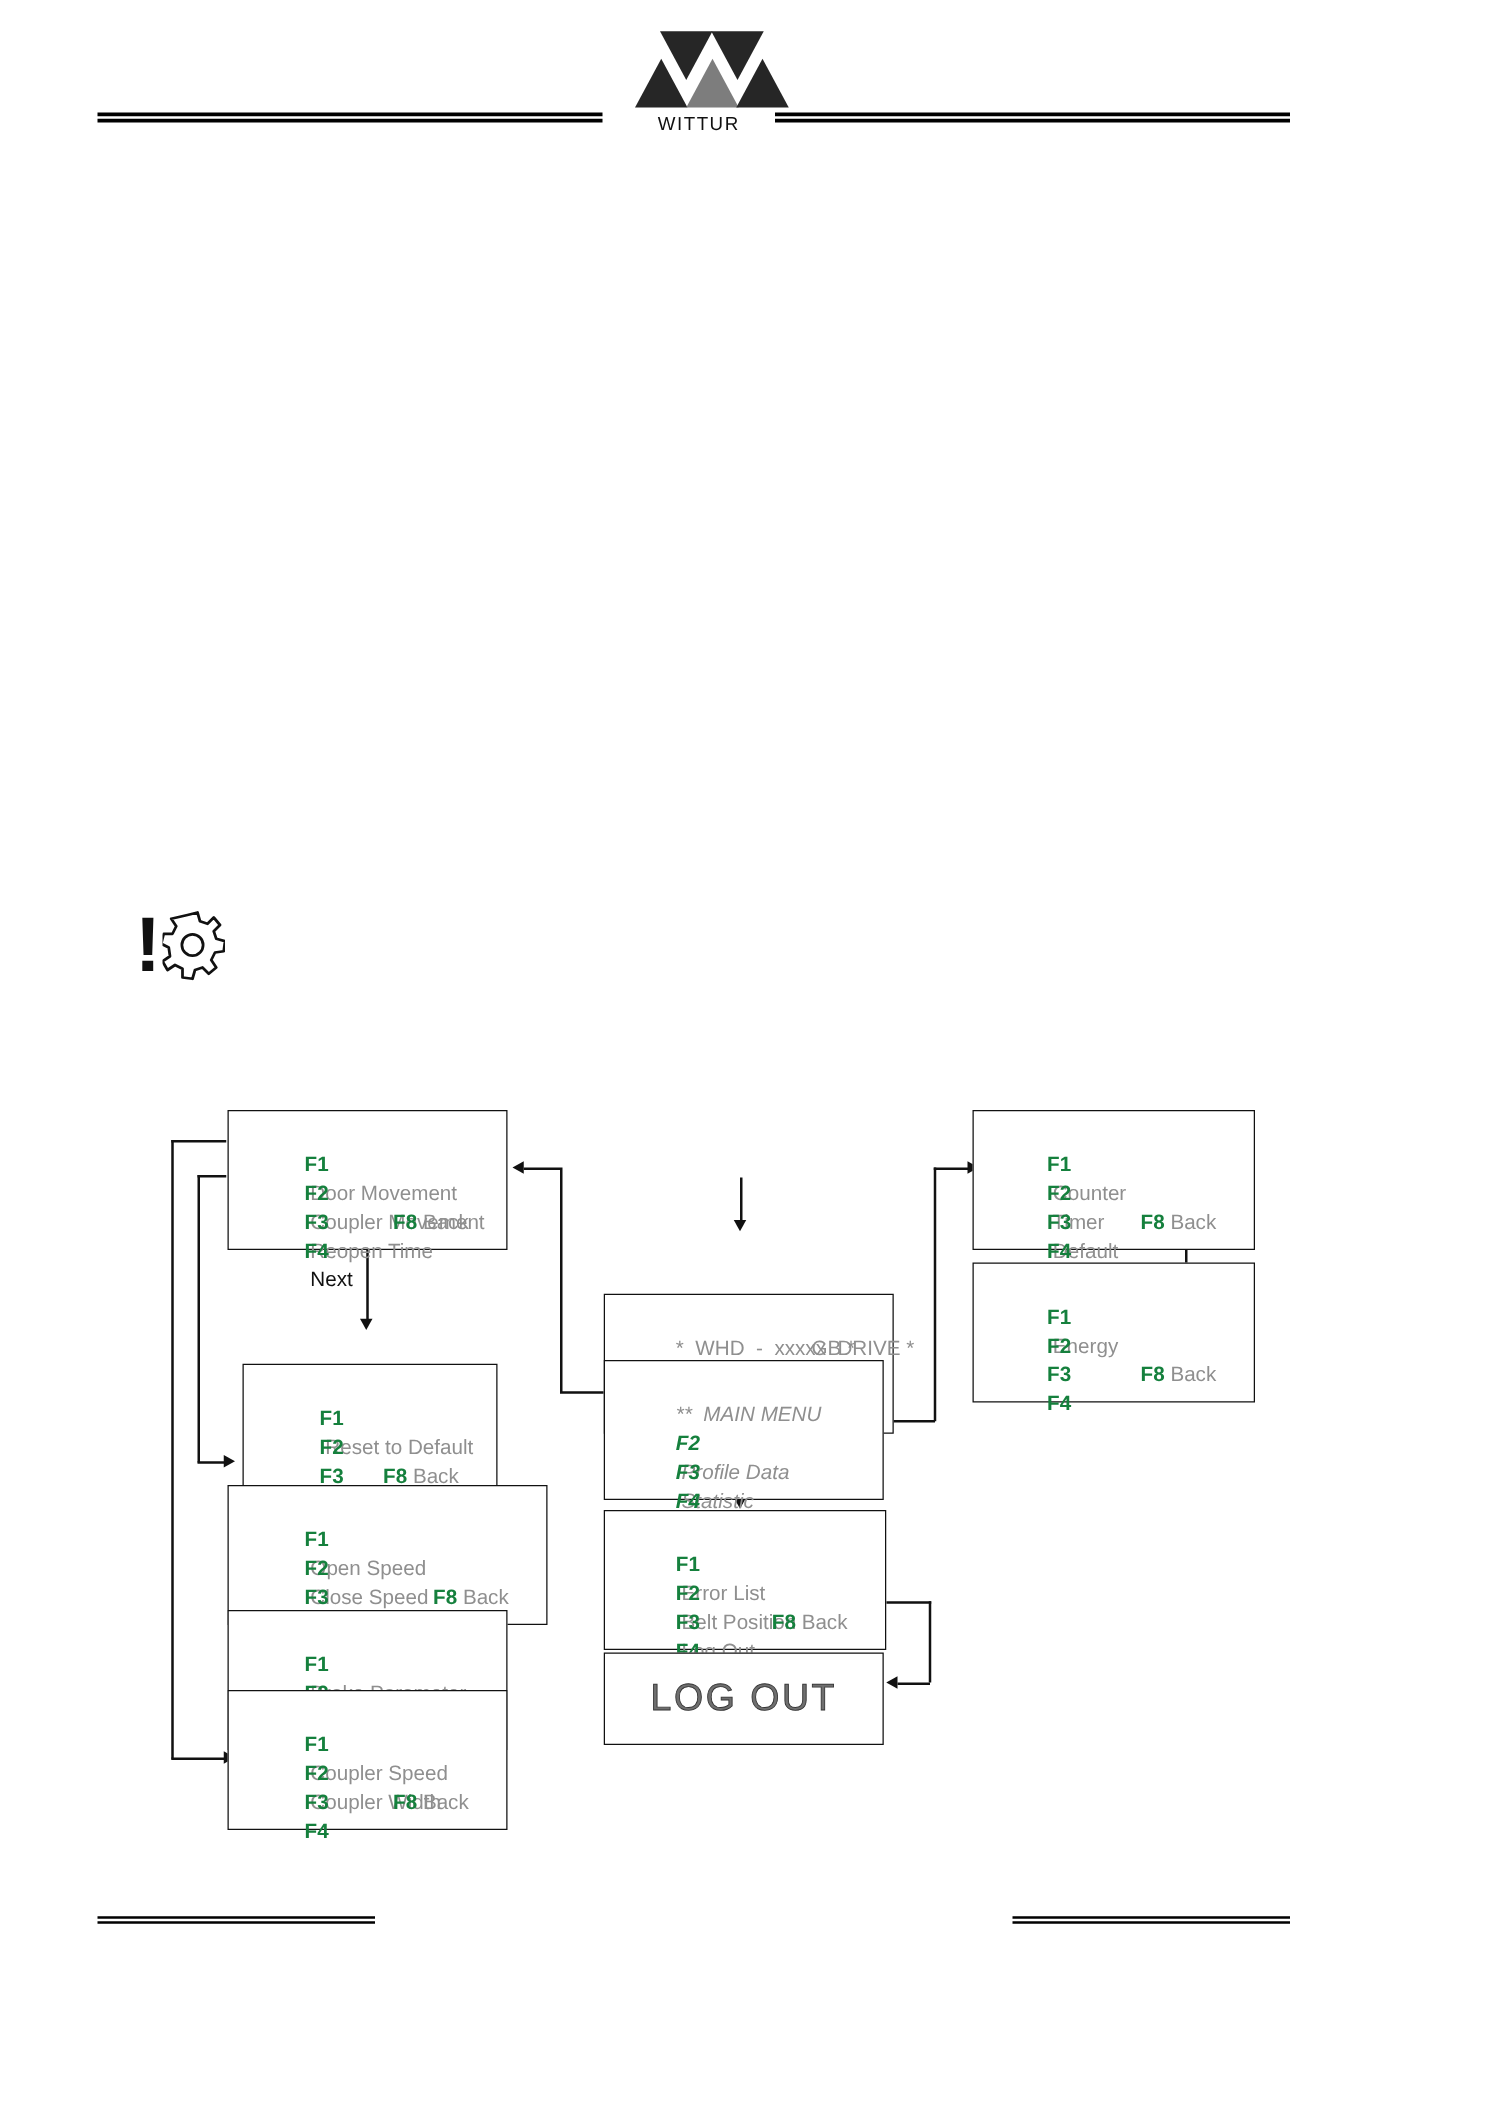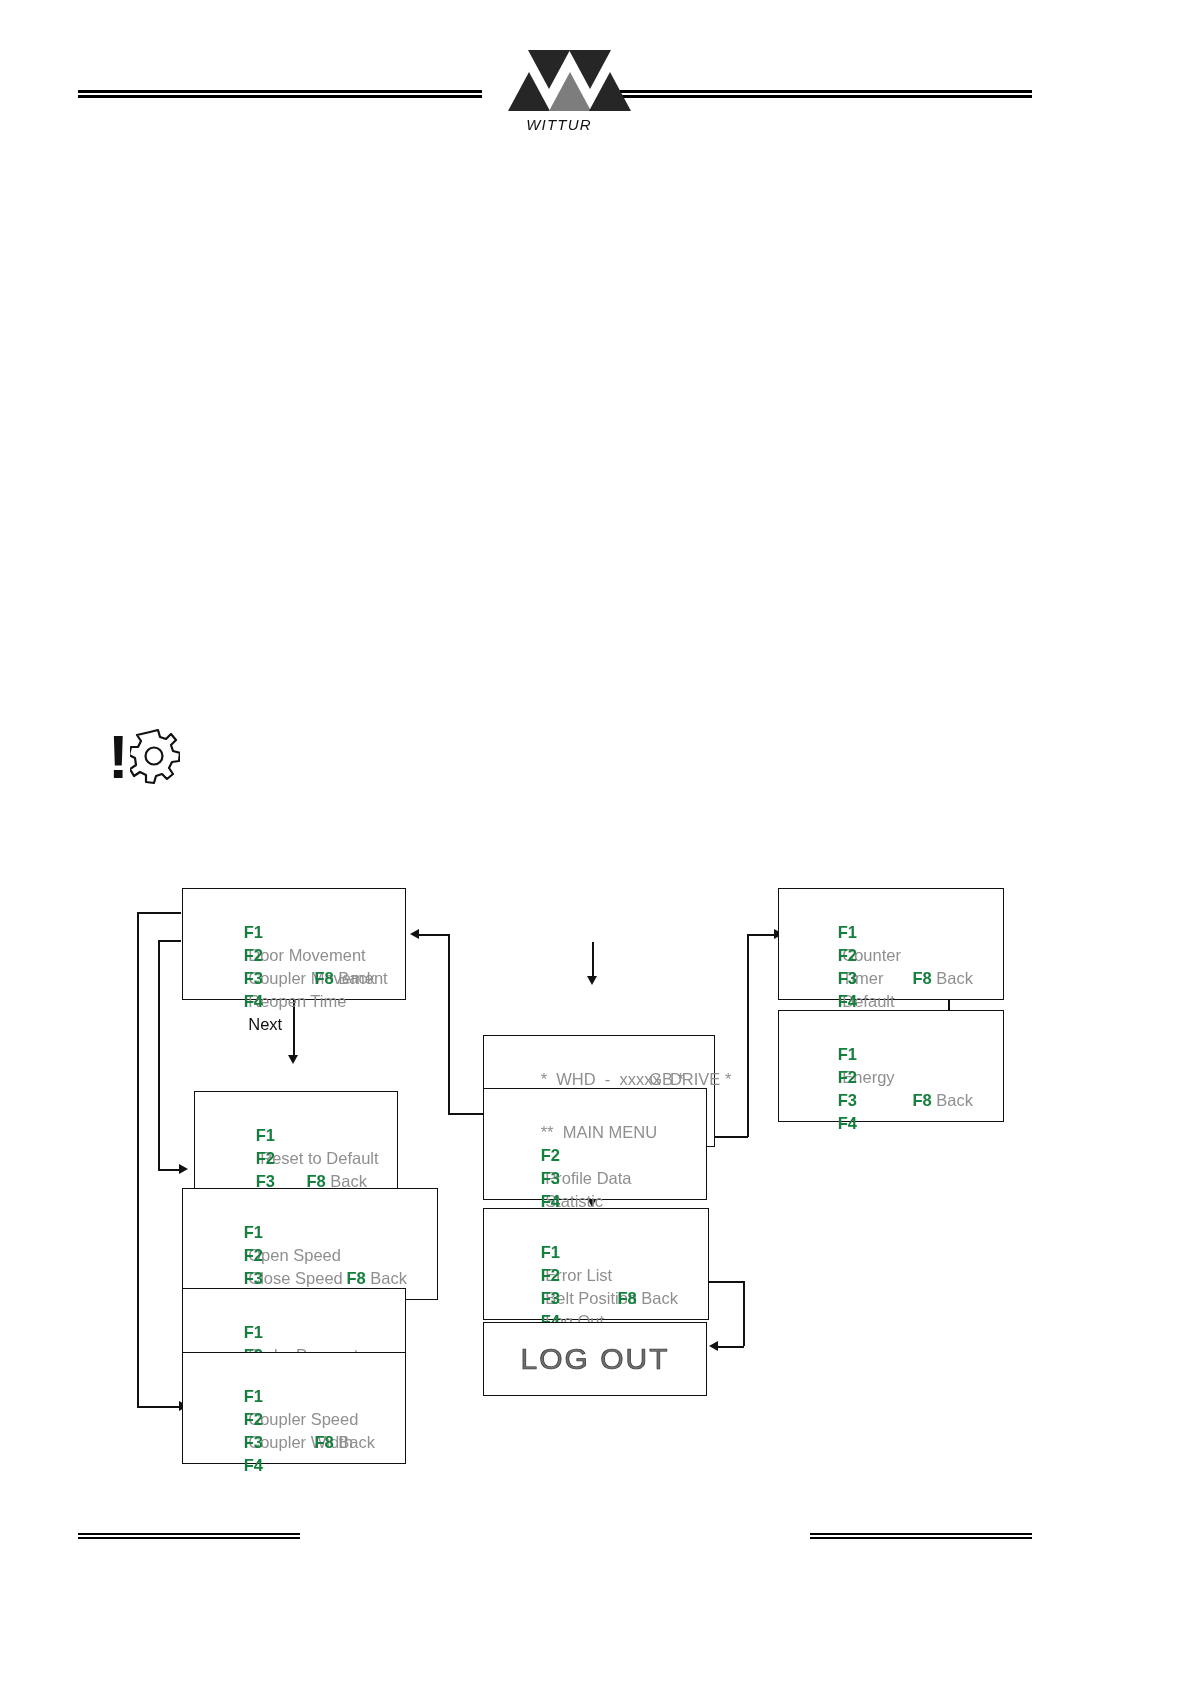--- a/index.html
+++ b/index.html
@@ -29,24 +29,23 @@
     box-sizing: content-box;
     height: 2px;
     background: #fff;
   }
   #hdr-rule-left  { left: 78px;  top: 90px; width: 404px; }
   #hdr-rule-right { left: 620px; top: 90px; width: 412px; }
 
   #logo-wrap {
     position: absolute;
     left: 505px;
-    top: 50px;
+    top: 25px;
     width: 108px;
     height: 92px;
-    font-style: italic;
   }
   #logo-mark {
     position: relative;
     width: 108px;
     height: 62px;
   }
   .tri {
     position: absolute;
     width: 0;
     height: 0;
@@ -362,21 +361,21 @@
       <div class="lcd-line" style="padding-left:20px;">
         <span>SW  Vx.x,</span>
         <span class="rt">d.mm.jjj</span>
       </div>
       <div class="lcd-line" style="padding-left:20px;">
         <span><span class="fk">F</span><span>PC#xxx</span></span>
         <span class="rt"><span class="fk">F4</span><span class="dark"> Next</span></span>
       </div>
     </div>
 
-    <div class="lcd" id="box-main-menu" style="left:483px; top:1088px; width:224px;">
+    <div class="lcd" id="box-main-menu" style="left:483px; top:1088px; width:224px;font-style:italic;">
       <div class="lcd-line" style="padding-left:20px;">
         <span>**  MAIN MENU</span>
       </div>
       <div class="lcd-line" style="padding-left:20px;">
         <span class="fk">F2</span>
         <span> </span><span>Profile Data</span>
       </div>
       <div class="lcd-line" style="padding-left:20px;">
         <span class="fk">F3</span>
         <span> </span><span>Statistic</span>

